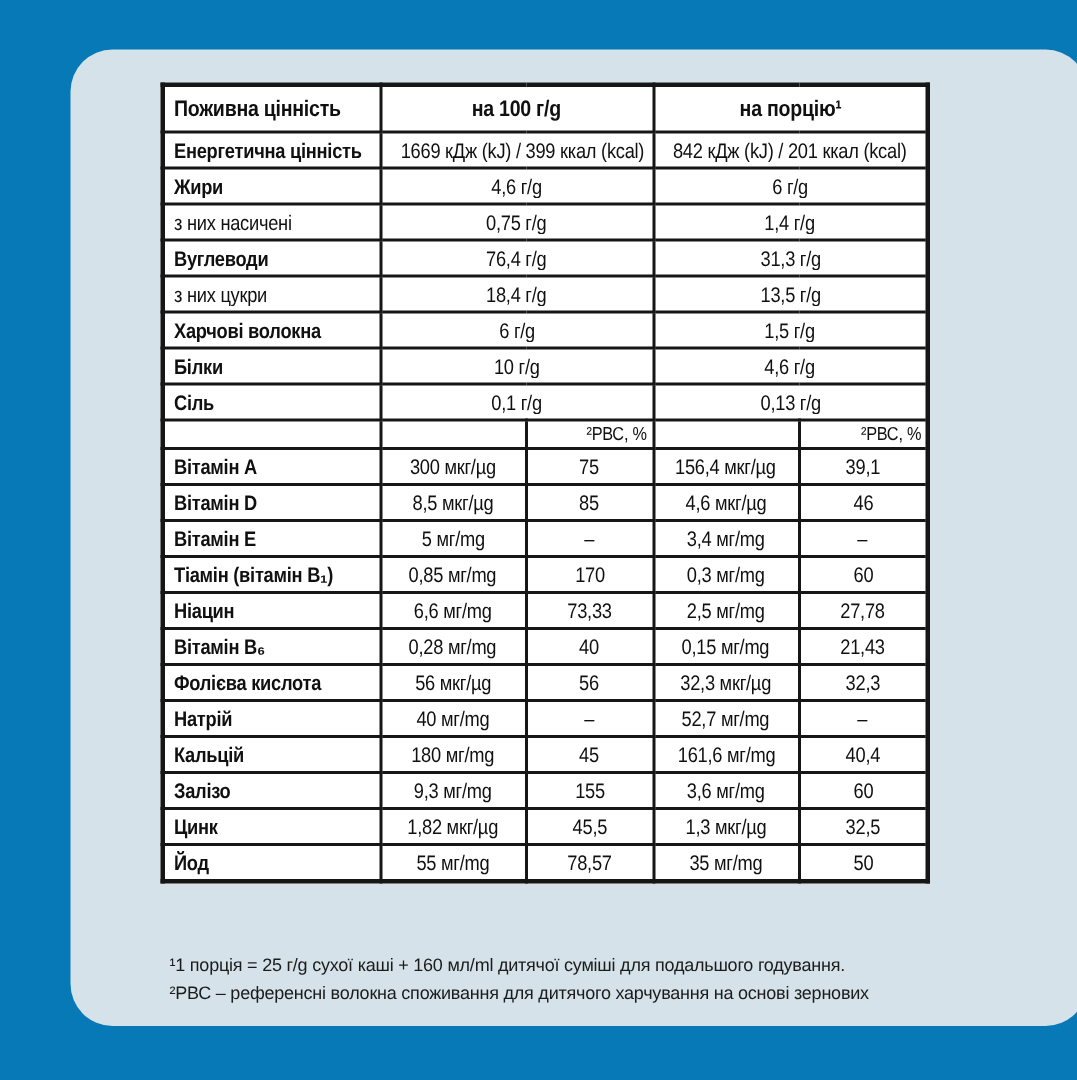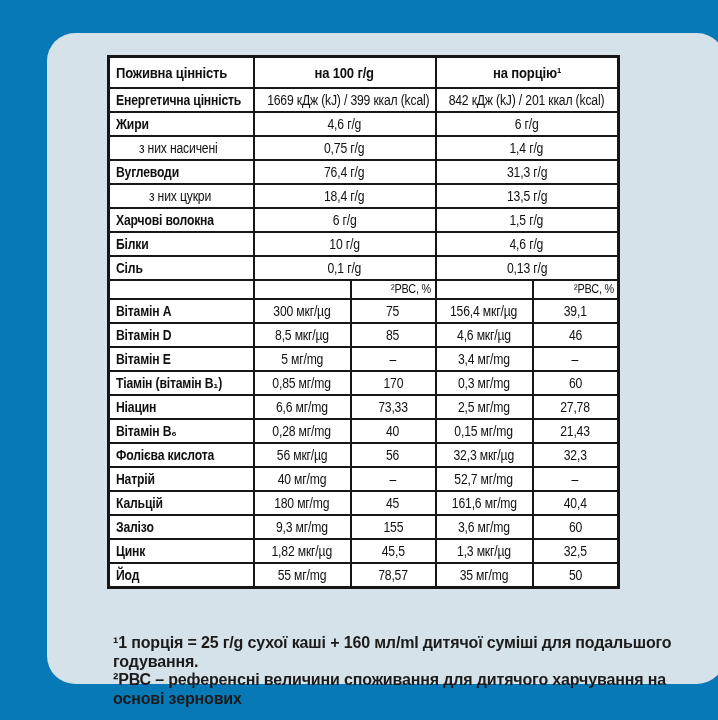--- a/index.html
+++ b/index.html
@@ -48,44 +48,43 @@
     height: 29px;
     line-height: 29px;
     font-weight: bold;
     font-size: 15px;
   }
   .nutrition-table .label-cell {
     text-align: left;
     padding-left: 6px;
   }
   .nutrition-table .bold { font-weight: bold; }
-  .nutrition-table tr.thin-top td { border-top-width: 1px; text-align: center; }
+  .nutrition-table tr.thin-top td { border-top-width: 1px; }
   .nutrition-table tr.pbc-row td {
     height: 17px;
     line-height: 17px;
     font-size: 12.5px;
     text-align: right;
   }
   .cell-text {
     display: inline-block;
     white-space: nowrap;
     transform: scaleX(0.87);
     transform-origin: 50% 50%;
   }
   .label-cell .cell-text { transform-origin: 0 50%; }
   .footnotes {
     position: absolute;
     left: 66px;
     top: 601px;
     width: 560px;
-    font-size: 16px;
+    font-size: 12px;
     line-height: 18.5px;
     letter-spacing: -0.15px;
     color: #1b1b1b;
-    font-weight: bold;
   }
 </style>
 </head>
 <body style="background: rgb(7, 121, 183);">
 
 <div class="panel" style="background: rgb(213, 226, 233);">
 
   <table class="nutrition-table">
     <colgroup>
       <col style="width:145px">
@@ -245,16 +244,16 @@
     <td><span class="cell-text">55 мг/mg</span></td>
     <td><span class="cell-text">78,57</span></td>
     <td><span class="cell-text">35 мг/mg</span></td>
     <td><span class="cell-text">50</span></td>
   </tr>
       </tbody>
   </table>
 
   <div class="footnotes">
     <div>¹1 порція = 25 г/g сухої каші + 160 мл/ml дитячої суміші для подальшого годування.</div>
-    <div>²РВС – референсні величини споживання для дитячого харчування на основі зернових</div>
+    <div>²РВС – референсні волокна споживання для дитячого харчування на основі зернових</div>
   </div>
 
 </div>
 
 </body></html>

